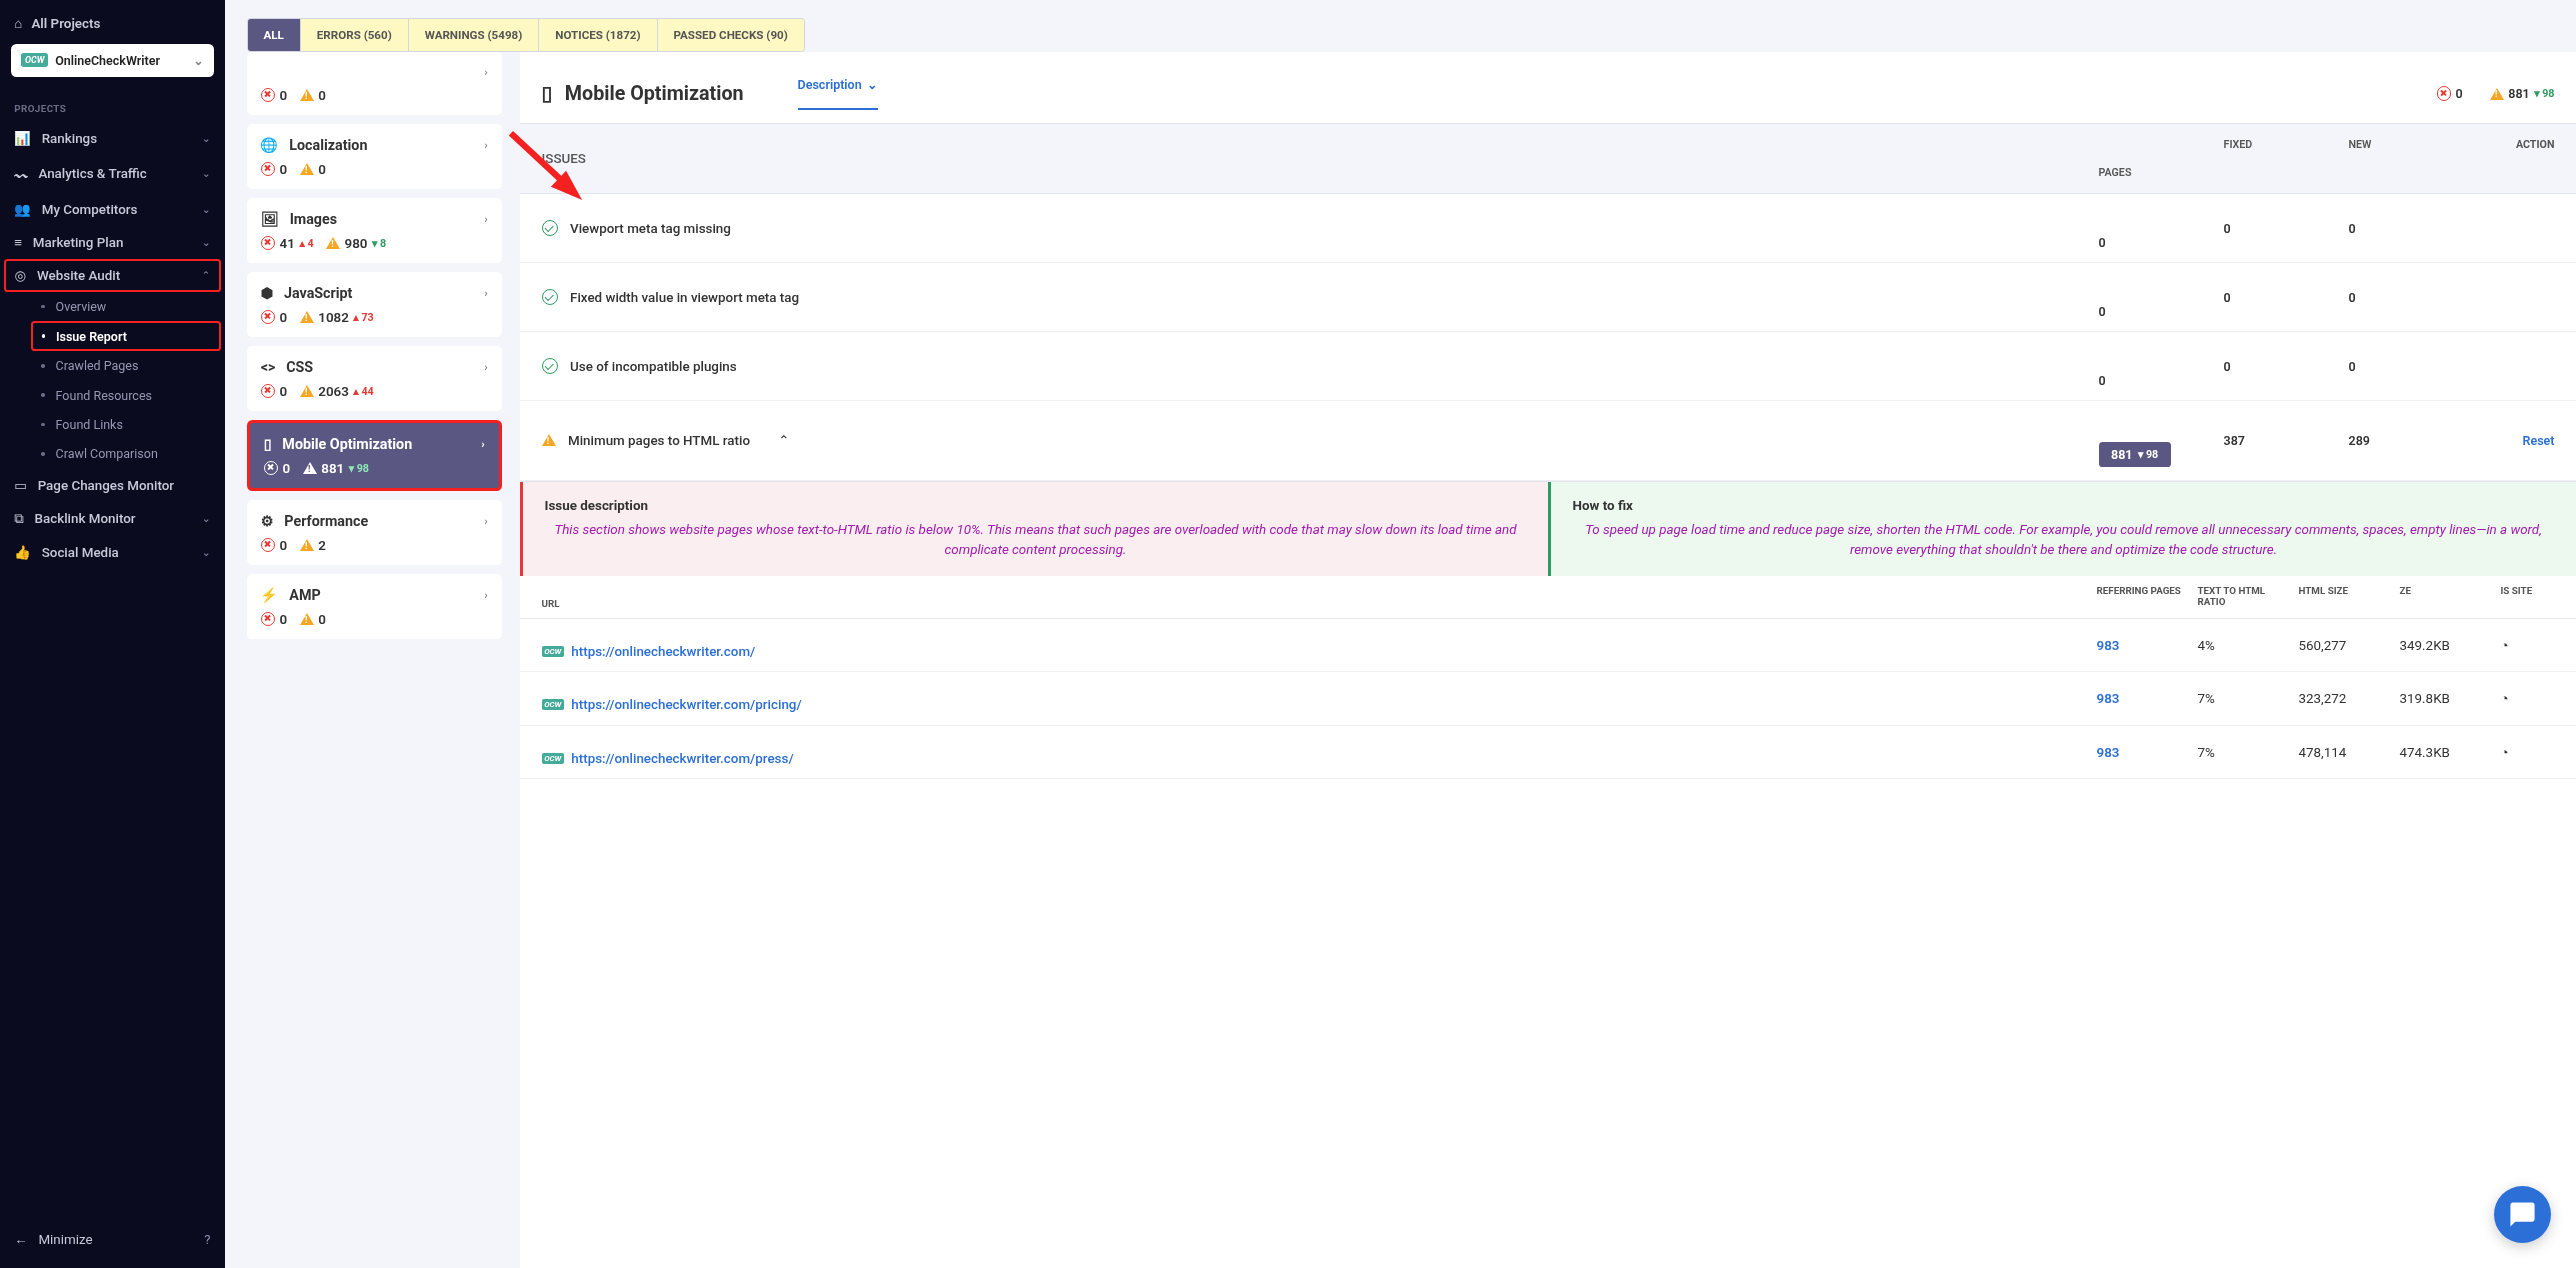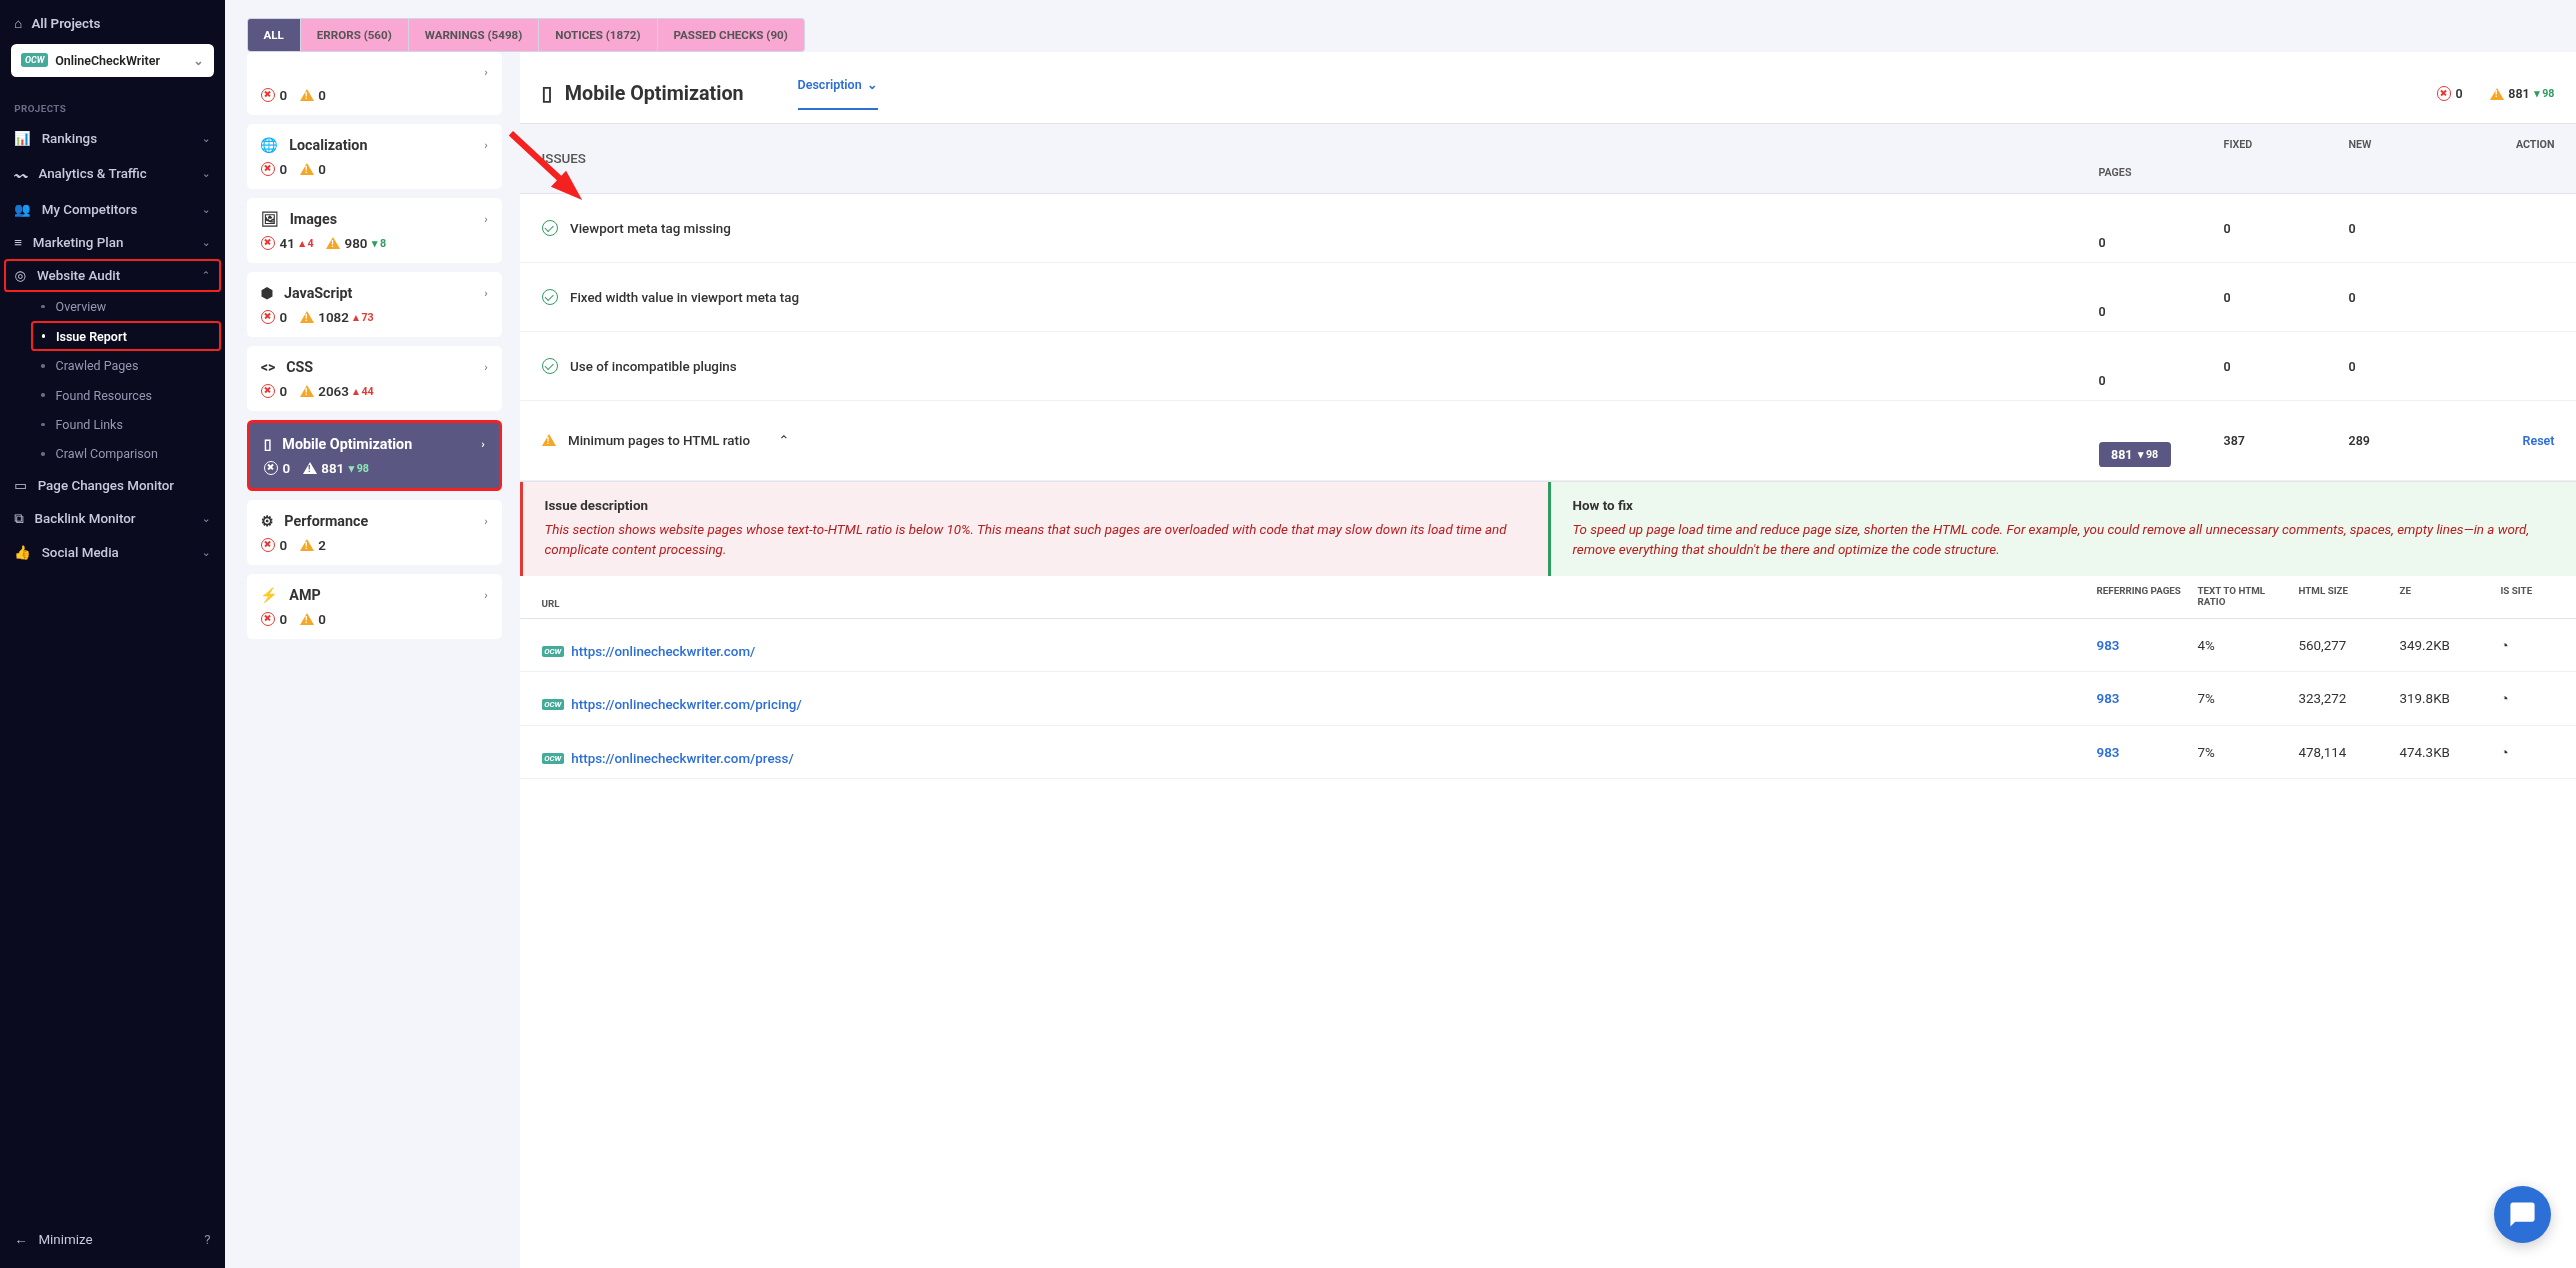--- a/index.html
+++ b/index.html
@@ -54,21 +54,21 @@
 .cat-card.active .ic-warn { border-bottom-color: #fff; }
 .cat-card.active .ic-warn::after { color: #5a5782; }
 .delta { font-size: 10.7px; font-weight: 700; }
 .delta.up { color: #e53935; }
 .delta.down { color: #2e9c5e; }
 .cat-card.active .delta.down { color: #8ee8b5; }
 
 
 .detail { flex: 1; background: #fff; overflow-y: auto; position: relative; }
 .filter-bar-wrap { padding: 18px 21.5px 0; background: #f4f5fa; }
-.filter-bar { background: #f9a8d4; border: 0.9px solid #d3d5e3; border-radius: 3.6px; display: inline-flex; text-align: right; }
+.filter-bar { background: #fef9c3; border: 0.9px solid #d3d5e3; border-radius: 3.6px; display: inline-flex; text-align: right; }
 .detail-header { display: flex; align-items: center; padding: 25px 21.5px 0; gap: 18px; position: relative; }
 .detail-title { font-size: 19.7px; font-weight: 700; color: #333; display: flex; align-items: center; gap: 12.5px; }
 .tab-link { color: #2c6fd6; font-weight: 600; cursor: pointer; display: flex; align-items: center; gap: 5.4px; padding-bottom: 16px; border-bottom: 2.7px solid #2c6fd6; margin-left: 36px; }
 .header-stats { margin-left: auto; display: flex; gap: 27px; align-items: center; font-weight: 600; }
 .hdr-divider { border-bottom: 0.9px solid #e1e3ed; margin-top: 12.5px; }
 
 
 .issues-table { width: 100%; }
 .iss-head { display: flex; padding: 14.3px 21.5px; font-size: 10.7px; font-weight: 700; color: #555; background: #f4f5fa; border-bottom: 0.9px solid #e1e3ed; }
 .iss-row { display: flex; align-items: center; padding: 12.5px 21.5px; border-bottom: 0.9px solid #eef0f5; }
@@ -82,21 +82,21 @@
 .ic-warn-sm { width: 0; height: 0; border-left: 7.2px solid transparent; border-right: 7.2px solid transparent; border-bottom: 12.5px solid #f6a623; position: relative; display: inline-block; }
 .ic-warn-sm::after { content: '!'; position: absolute; left: -1.8px; top: 1.8px; font-size: 9px; color: #fff; font-weight: 700; }
 .pages-badge { background: #5a5782; color: #fff; padding: 5.4px 12.5px; border-radius: 3.6px; font-weight: 700; display: inline-flex; align-items: center; gap: 5.4px; }
 .reset-link { color: #2c6fd6; font-weight: 600; cursor: pointer; }
 
 
 .desc-box { display: flex; border-top: 0.9px solid #e1e3ed; }
 .desc-left { flex: 1; padding: 16px 21.5px; background: #fbeef0; border-left: 3.6px solid #e53935; }
 .desc-right { flex: 1; padding: 16px 21.5px; background: #edf8ef; border-left: 3.6px solid #2e9c5e; }
 .desc-title { font-weight: 700; font-size: 13.4px; margin-bottom: 7.2px; }
-.desc-text { font-size: 13.4px; font-style: italic; color: #b91c1c; line-height: 1.5; }
+.desc-text { font-size: 13.4px; font-style: italic; color: #a21caf; line-height: 1.5; text-align: center; }
 
 
 .url-head { display: flex; padding: 9px 21.5px; font-size: 9.8px; font-weight: 700; color: #555; border-bottom: 0.9px solid #e1e3ed; text-align: right; }
 .url-col-url { flex: 1; text-align: left; padding-top: 12.5px; }
 .url-col { width: 89px; text-align: left; margin-left: 12px; }
 .url-row { display: flex; align-items: center; padding: 12.5px 21.5px; border-bottom: 0.9px solid #eef0f5; font-size: 13.4px; }
 .url-link { color: #2c6fd6; font-weight: 500; display: flex; align-items: center; gap: 7.2px; }
 .ocw-sm { background: #4a9; color: #fff; font-size: 8px; font-weight: 700; padding: 0.9px 2.7px; border-radius: 1.8px; font-style: italic; }
 
 

